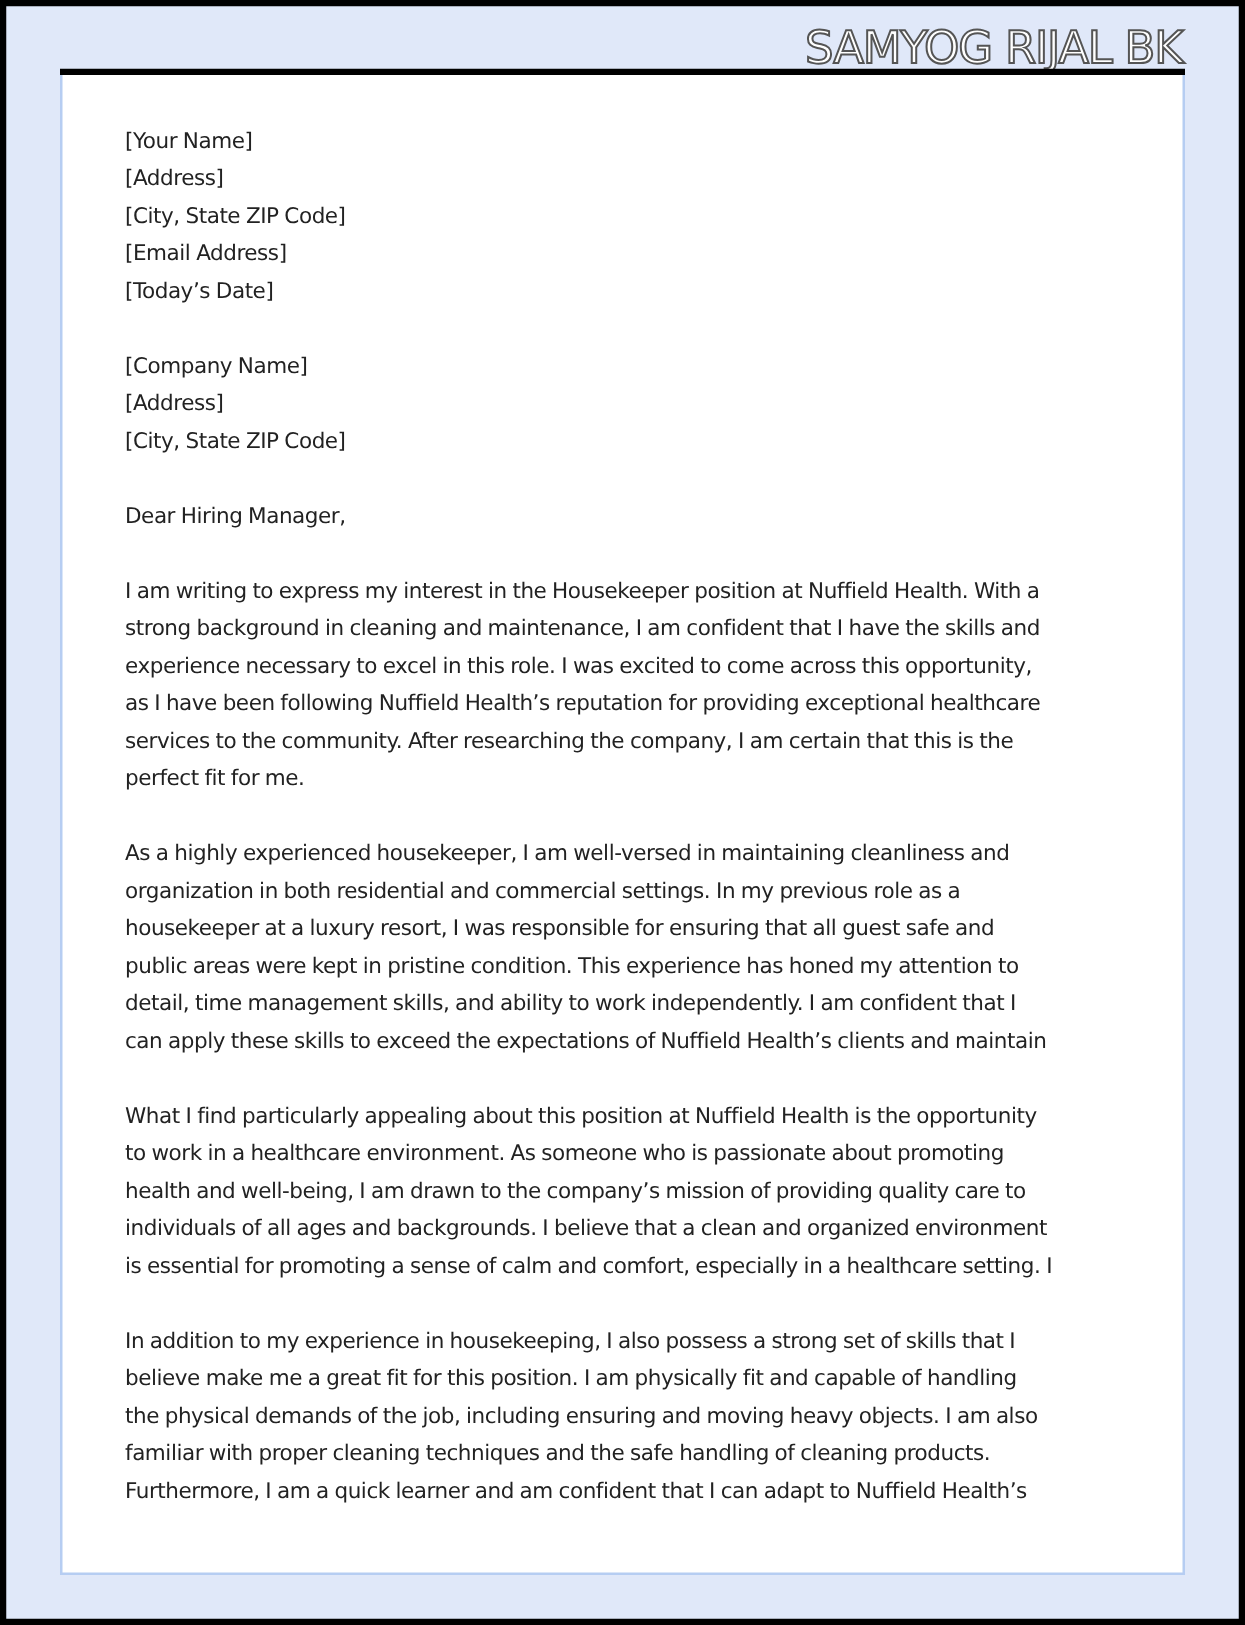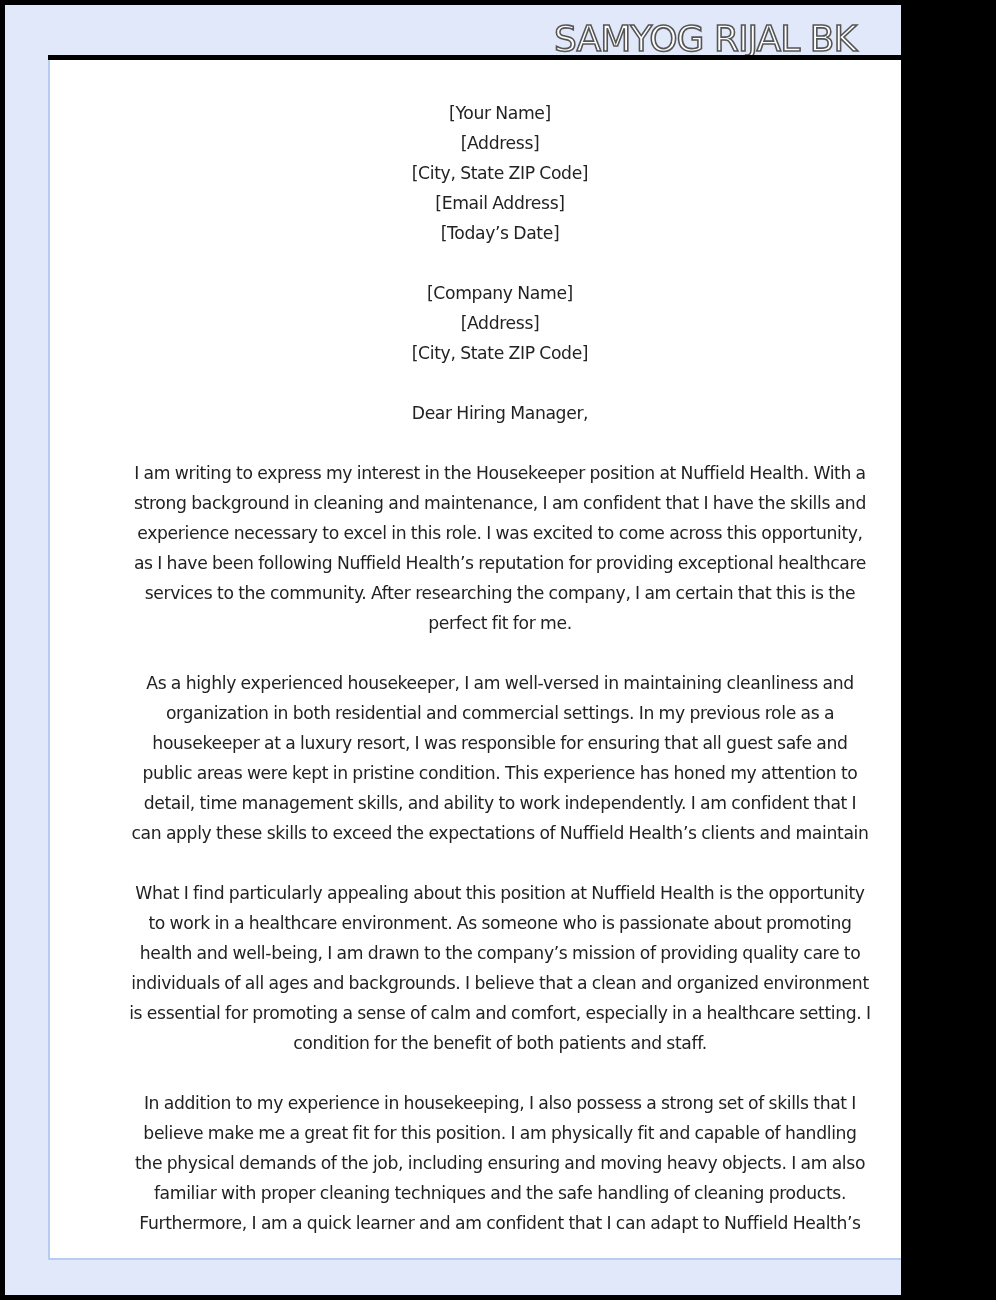--- a/index.html
+++ b/index.html
@@ -11,21 +11,21 @@
       height: 1300px;
       overflow: hidden;
       background: #000;
       position: relative;
       font-family: "DejaVu Sans", sans-serif;
     }
     .frame {
       position: absolute;
       left: 5px;
       top: 5px;
-      width: 896px;
+      width: 986px;
       height: 1290px;
       background: #e0e8f9;
       overflow: hidden;
     }
     .header-name {
       position: absolute;
       right: 45px;
       top: 12px;
       font-family: "DejaVu Sans", sans-serif;
       font-size: 36px;
@@ -59,21 +59,20 @@
       position: absolute;
       left: 95px;
       top: 93px;
       width: 800px;
       font-family: "DejaVu Sans", sans-serif;
       font-size: 17.2px;
       line-height: 30px;
       color: #222222;
       letter-spacing: -0.35px;
       word-spacing: -0.5px;
-      text-align: center;
     }
     .letter .line {
       display: block;
       white-space: nowrap;
       height: 30px;
     }
     .letter .blank {
       display: block;
       height: 30px;
     }
@@ -134,21 +133,20 @@
       <span class="line">can apply these skills to exceed the expectations of Nuffield Health’s clients and maintain</span>
     </div>
     <span class="blank"></span>
 
     <div>
       <span class="line">What I find particularly appealing about this position at Nuffield Health is the opportunity</span>
       <span class="line">to work in a healthcare environment. As someone who is passionate about promoting</span>
       <span class="line">health and well-being, I am drawn to the company’s mission of providing quality care to</span>
       <span class="line">individuals of all ages and backgrounds. I believe that a clean and organized environment</span>
       <span class="line">is essential for promoting a sense of calm and comfort, especially in a healthcare setting. I</span>
-      <span class="line">condition for the benefit of both patients and staff.</span>
     </div>
     <span class="blank"></span>
 
     <div>
       <span class="line">In addition to my experience in housekeeping, I also possess a strong set of skills that I</span>
       <span class="line">believe make me a great fit for this position. I am physically fit and capable of handling</span>
       <span class="line">the physical demands of the job, including ensuring and moving heavy objects. I am also</span>
       <span class="line">familiar with proper cleaning techniques and the safe handling of cleaning products.</span>
       <span class="line">Furthermore, I am a quick learner and am confident that I can adapt to Nuffield Health’s</span>
     </div>

